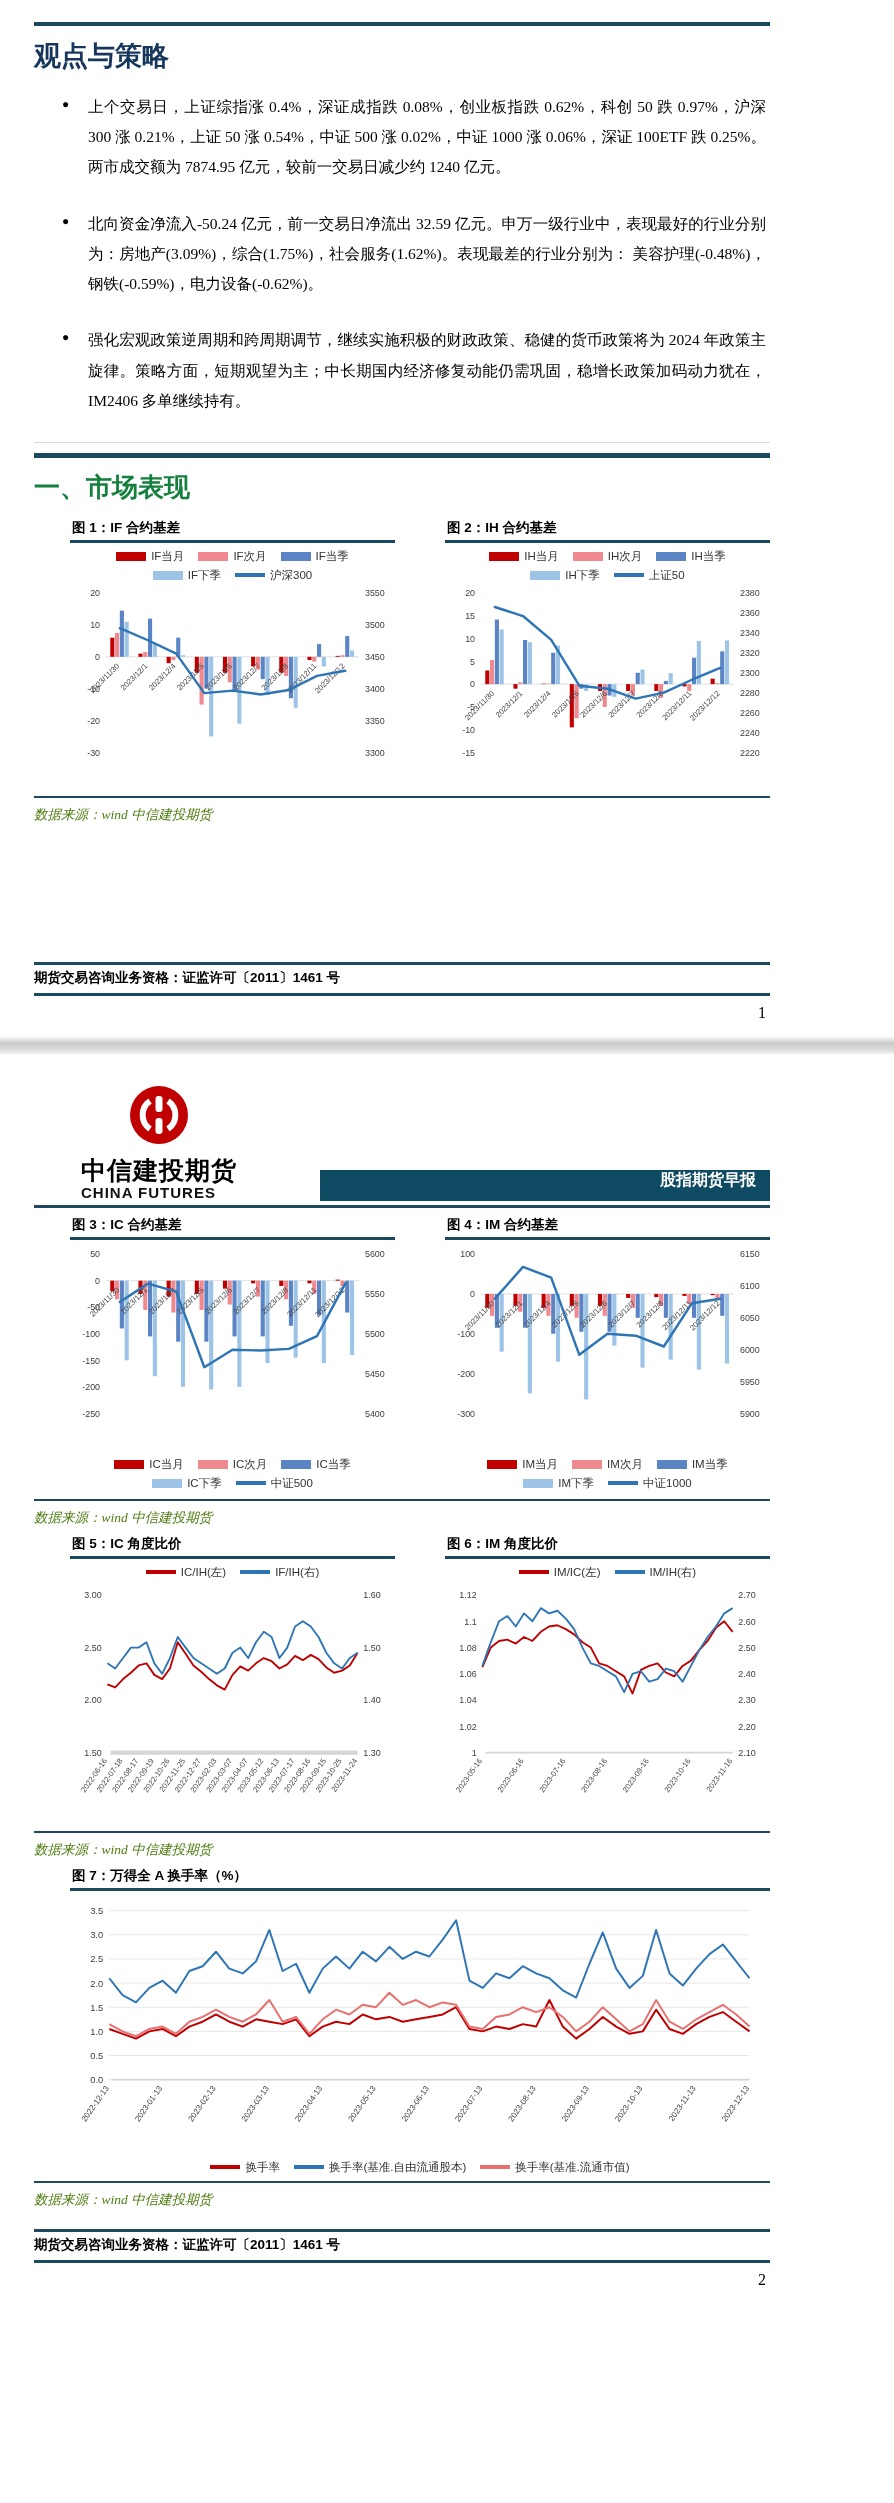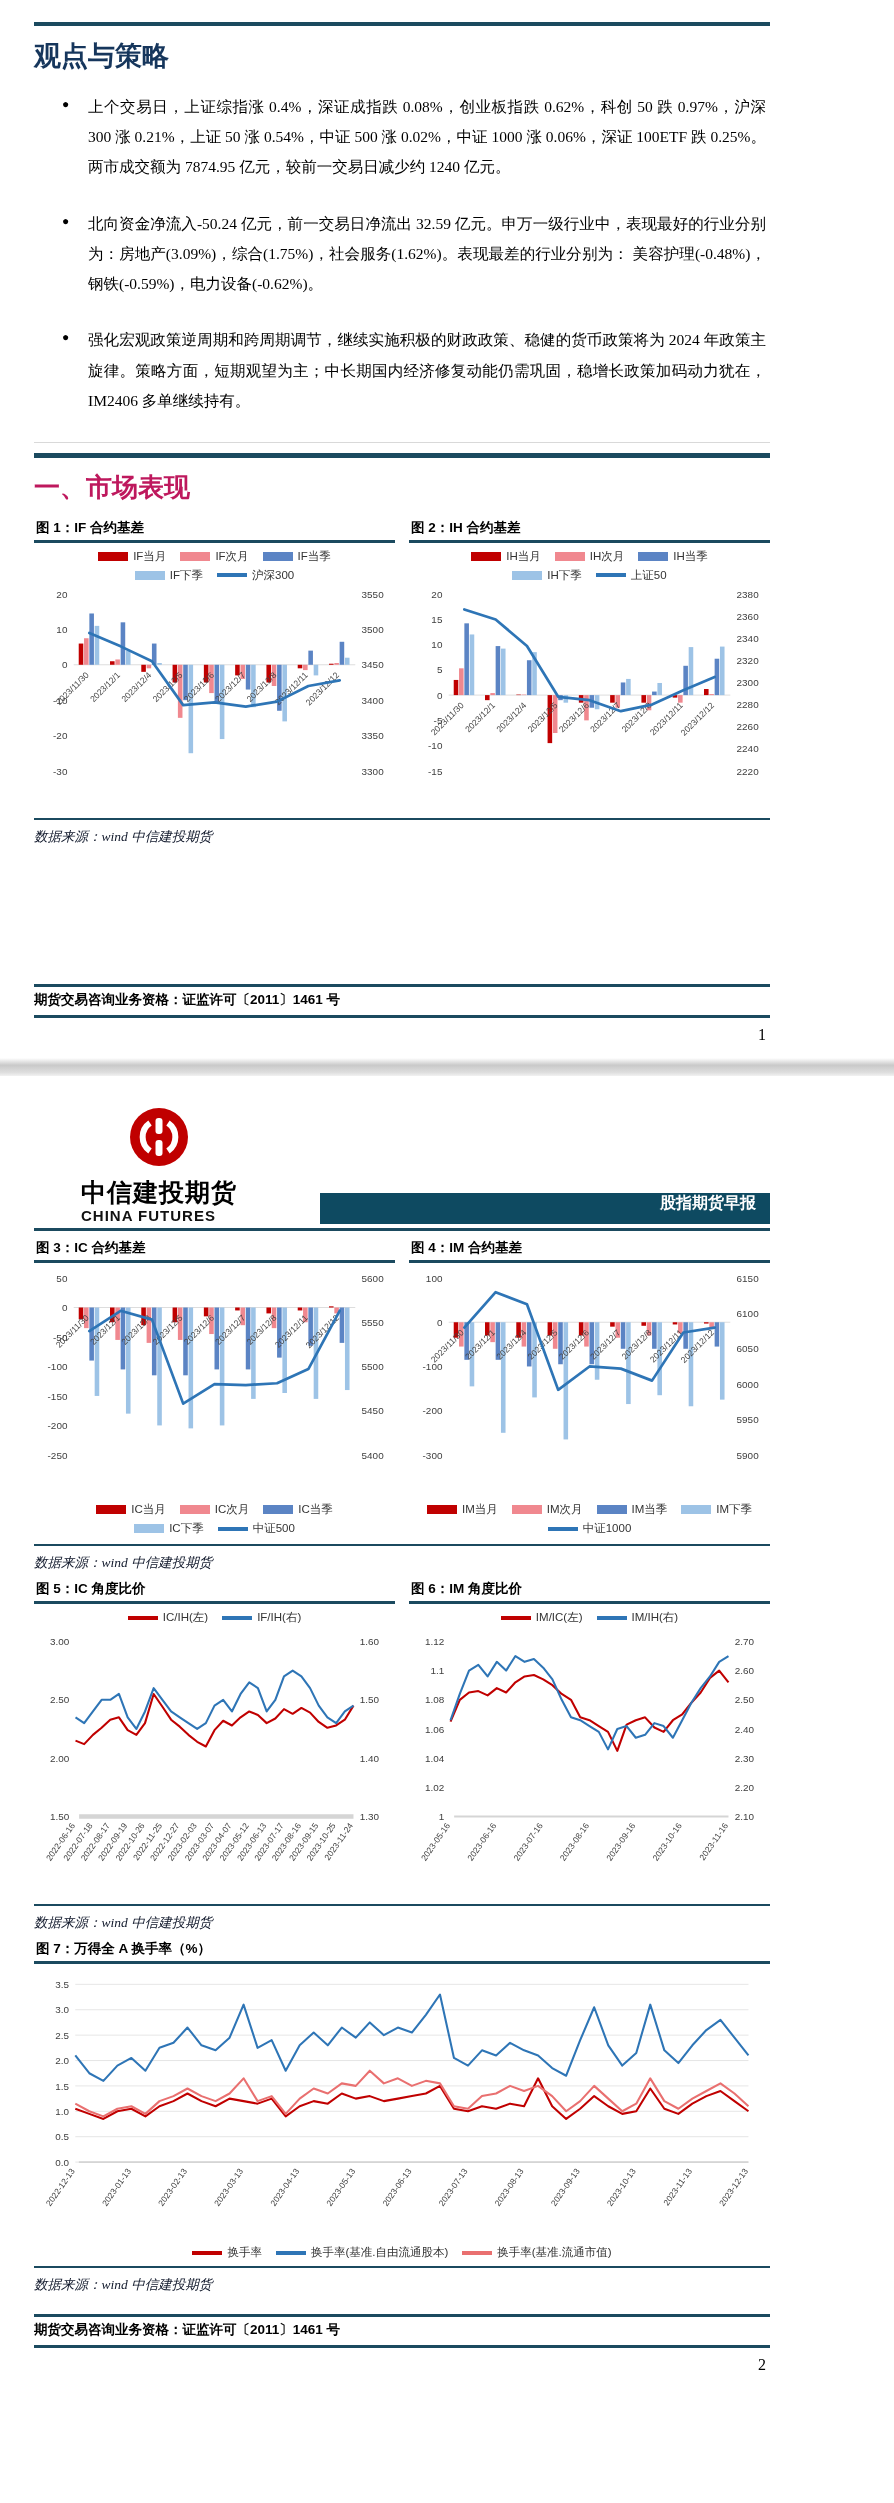--- a/index.html
+++ b/index.html
@@ -6,35 +6,35 @@
   body{width:894px;font-family:"Liberation Serif", serif;color:#000;}
   .page{background:#fff;padding:0 34px;box-sizing:border-box;width:804px;}
   .page-gap{height:18px;width:894px;background:linear-gradient(#ffffff,#c9c9c9 40%,#dedede 80%,#f2f2f2);}
   .top-rule{height:4px;background:#1b4a5f;margin-top:22px;}
   h1.doc-title{font-family:"Liberation Sans", sans-serif;font-size:27px;font-weight:bold;color:#16365c;margin:12px 0 18px 0;}
   ul.bullets{list-style:none;margin:0;padding:0 4px 0 28px;}
   ul.bullets li{position:relative;padding-left:26px;font-size:15.5px;line-height:1.95;text-align:justify;margin-bottom:26px;}
   ul.bullets li::before{content:"●";position:absolute;left:0;top:1px;font-size:12px;}
   .sec-divider-gray{height:1px;background:#d9d9d9;margin-top:8px;}
   .sec-divider-teal{height:5px;background:#1b4a5f;margin-top:10px;}
-  h1.sec-title{font-family:"Liberation Sans", sans-serif;font-size:26px;font-weight:bold;color:#be185d;margin:12px 0 10px 0;}
+  h1.sec-title{font-family:"Liberation Sans", sans-serif;font-size:26px;font-weight:bold;color:#15803d;margin:12px 0 10px 0;}
   .fig-row{display:flex;gap:14px;}
-  .fig{flex:1;min-width:0;}
+  .fig{flex:1;min-width:0;margin-left:36px;}
   .fig-head{font-family:"Liberation Sans", sans-serif;font-weight:bold;font-size:13.5px;padding:4px 0 3px 2px;}
   .fig-rule{height:3px;background:#1b4a5f;margin-bottom:6px;}
   .chart svg{display:block;width:100%;height:auto;}
   .legend{display:flex;flex-wrap:wrap;justify-content:center;gap:4px 14px;margin:6px auto 2px auto;font-family:"Liberation Sans", sans-serif;font-size:11.5px;color:#333;}
   .legend .it{display:flex;align-items:center;gap:5px;white-space:nowrap;}
   .legend .sw{display:inline-block;}
   .lg-c{max-width:300px;align-items:flex-end;}
   .lg-3{max-width:265px;}
   .lg-4{max-width:360px;}
   .lg-7{max-width:620px;}
   .hr-teal{height:2px;background:#1b4a5f;margin-top:6px;}
-  .source{font-style:italic;font-size:13.5px;margin:8px 0 4px 0;color:#0f172a;}
+  .source{font-style:italic;font-size:13.5px;margin:8px 0 4px 0;color:#4d7c0f;}
   .spacer-p1{height:128px;}
   .spacer-p2{height:10px;}
   footer .f-line1{height:3px;background:#1b4a5f;margin-top:6px;}
   footer .f-line2{height:3px;background:#1b4a5f;margin-top:4px;}
   footer .lic{font-family:"Liberation Sans", sans-serif;font-weight:bold;font-size:13.5px;padding:4px 0 2px 0;}
   footer .pnum{text-align:right;font-size:16px;padding:8px 4px 14px 0;}
   
   .p2-head{display:flex;align-items:flex-end;padding-top:30px;}
   .logo-wrap{display:flex;align-items:center;gap:8px;min-width:250px;flex-direction:column;}
   .logo-txt .cn{font-family:"Liberation Serif", serif;font-weight:bold;font-size:25px;letter-spacing:1px;line-height:1.05;}

